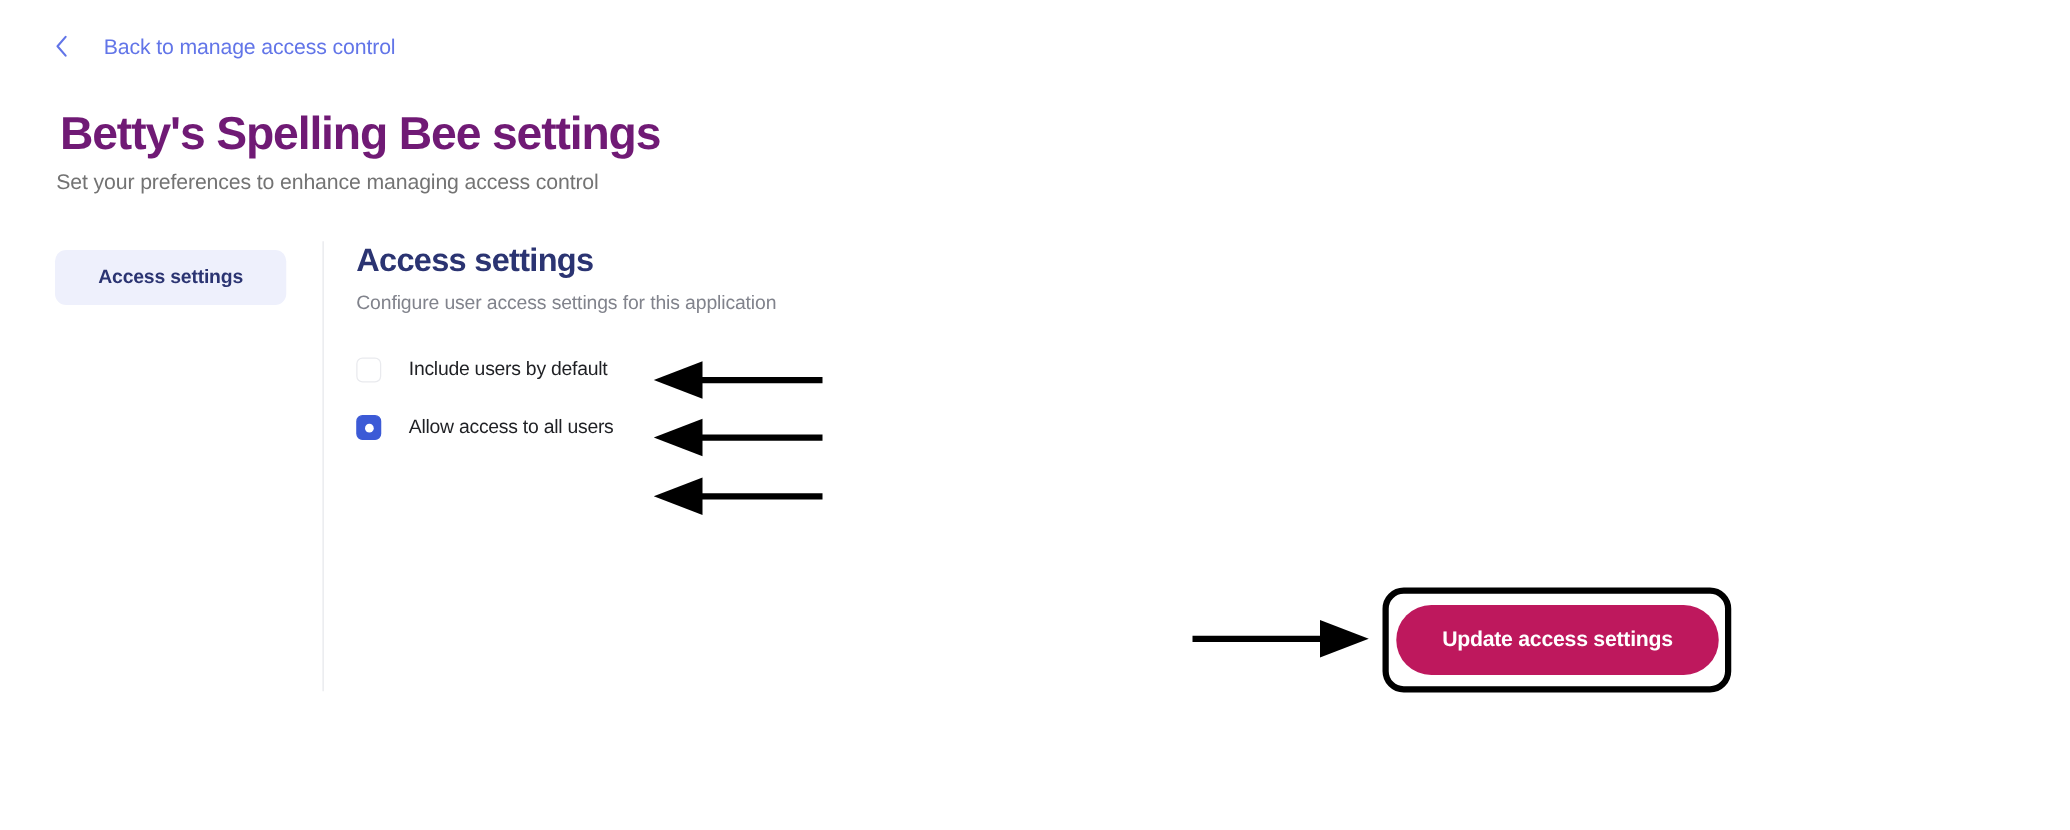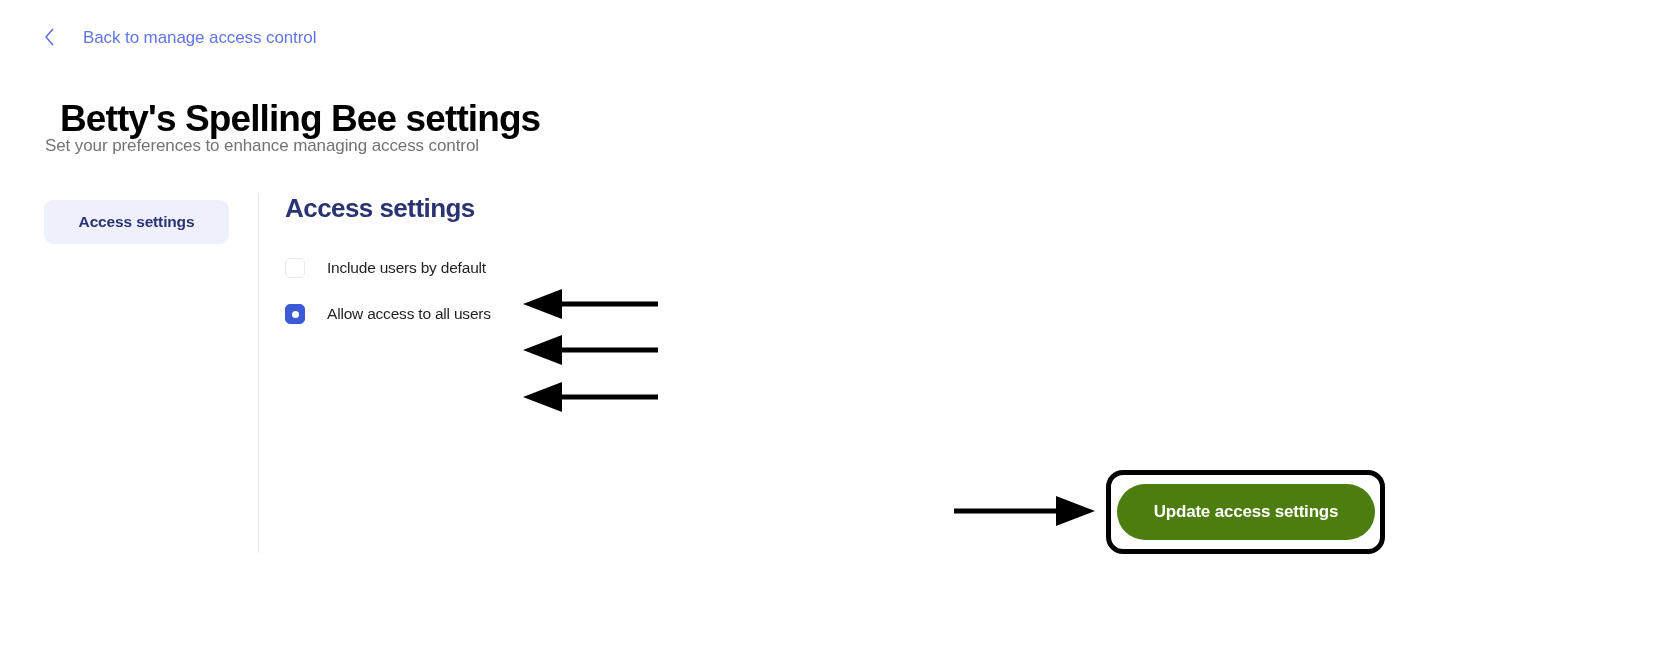--- a/index.html
+++ b/index.html
@@ -38,24 +38,24 @@
     position: relative;
     top: -1px;
   }
   .back-chevron svg { display: block; }
 
   
   .page-title {
     position: absolute;
     left: 44px;
     top: 82px;
-    margin: 16px;
+    margin: 4px;
     font-size: 37px;
     font-weight: 700;
-    color: #000000;
+    color: #701a75;
     letter-spacing: -0.9px;
     line-height: 1.15;
   }
   .page-subtitle {
     position: absolute;
     left: 45px;
     top: 136px;
     margin: 0;
     font-size: 17px;
     color: #737373;
@@ -178,21 +178,21 @@
     top: 484px;
   }
   .submit-btn {
     display: flex;
     align-items: center;
     justify-content: center;
     width: 258px;
     height: 56px;
     border: none;
     border-radius: 28px;
-    background: #4d7c0f;
+    background: #be185d;
     color: #ffffff;
     font-family: "Liberation Sans", sans-serif;
     font-size: 17px;
     font-weight: 700;
     letter-spacing: -0.2px;
     cursor: pointer;
   }
 
   
   .annot-layer {
@@ -232,20 +232,21 @@
   <nav class="side-nav">
     <div class="side-nav-item is-active">
       <span>Access settings</span>
     </div>
   </nav>
 
   <div class="divider"></div>
 
   <section class="panel">
     <h2 class="panel-title">Access settings</h2>
+    <p class="panel-subtitle">Configure user access settings for this application</p>
 
     <div class="option-list">
 
       <div class="option-row">
         <span class="cbox"></span>
         <span class="option-label">Include users by default</span>
       </div>
 
       <div class="option-row">
         <span class="cbox checked"></span>

